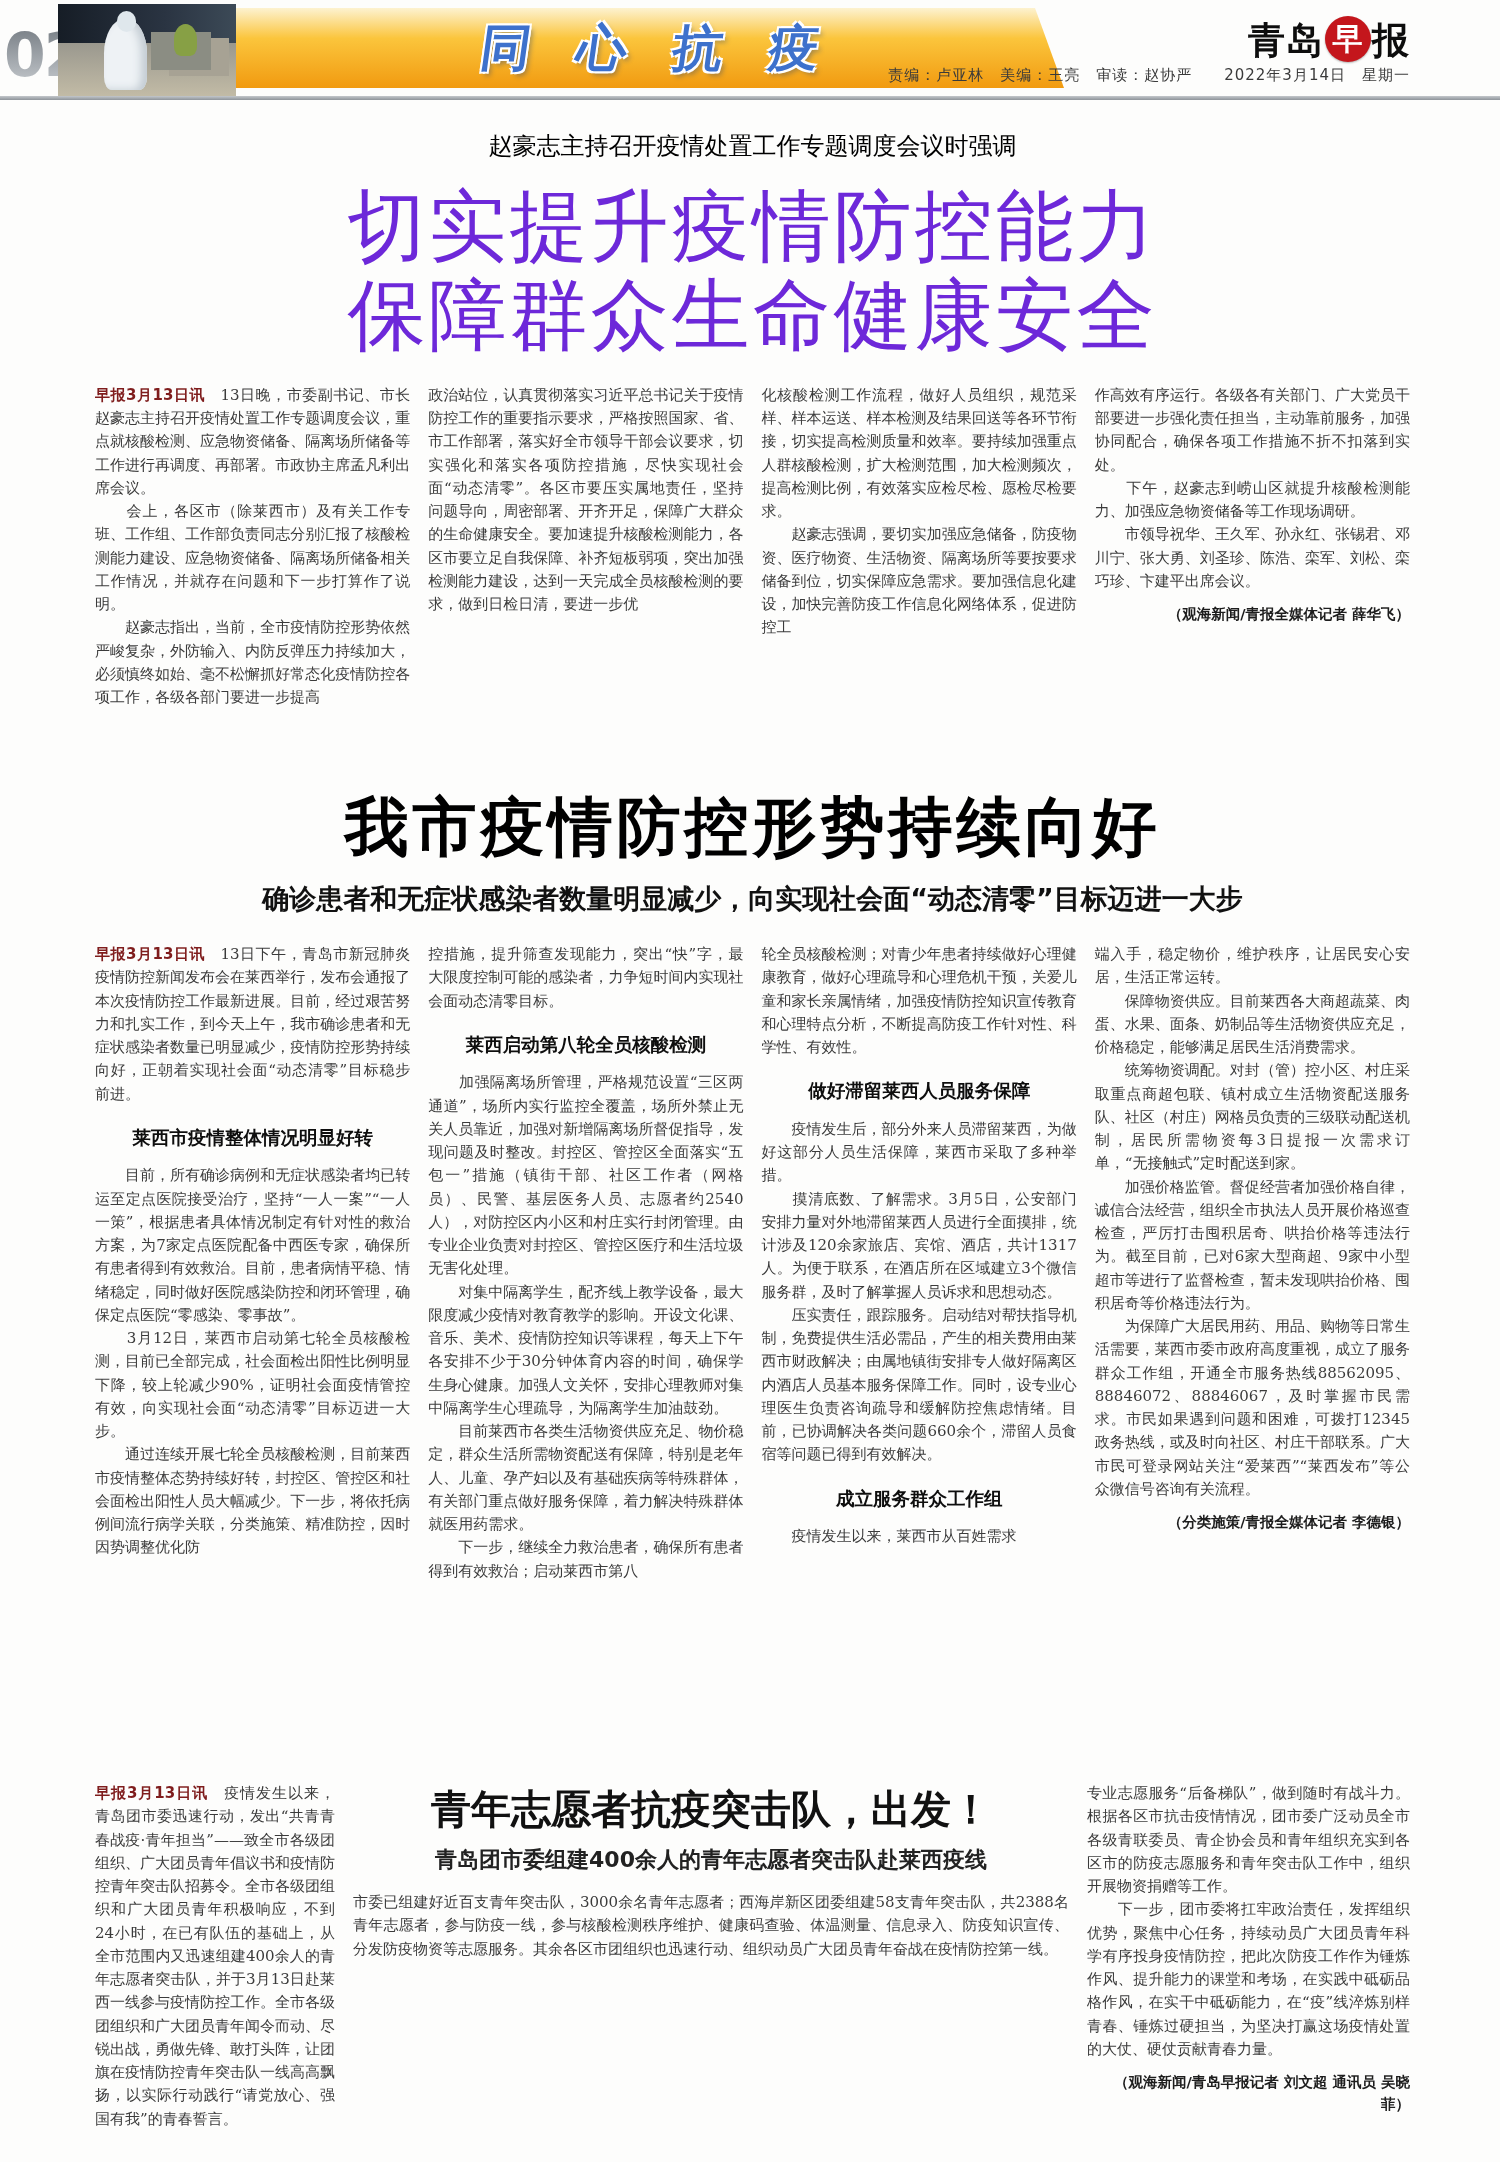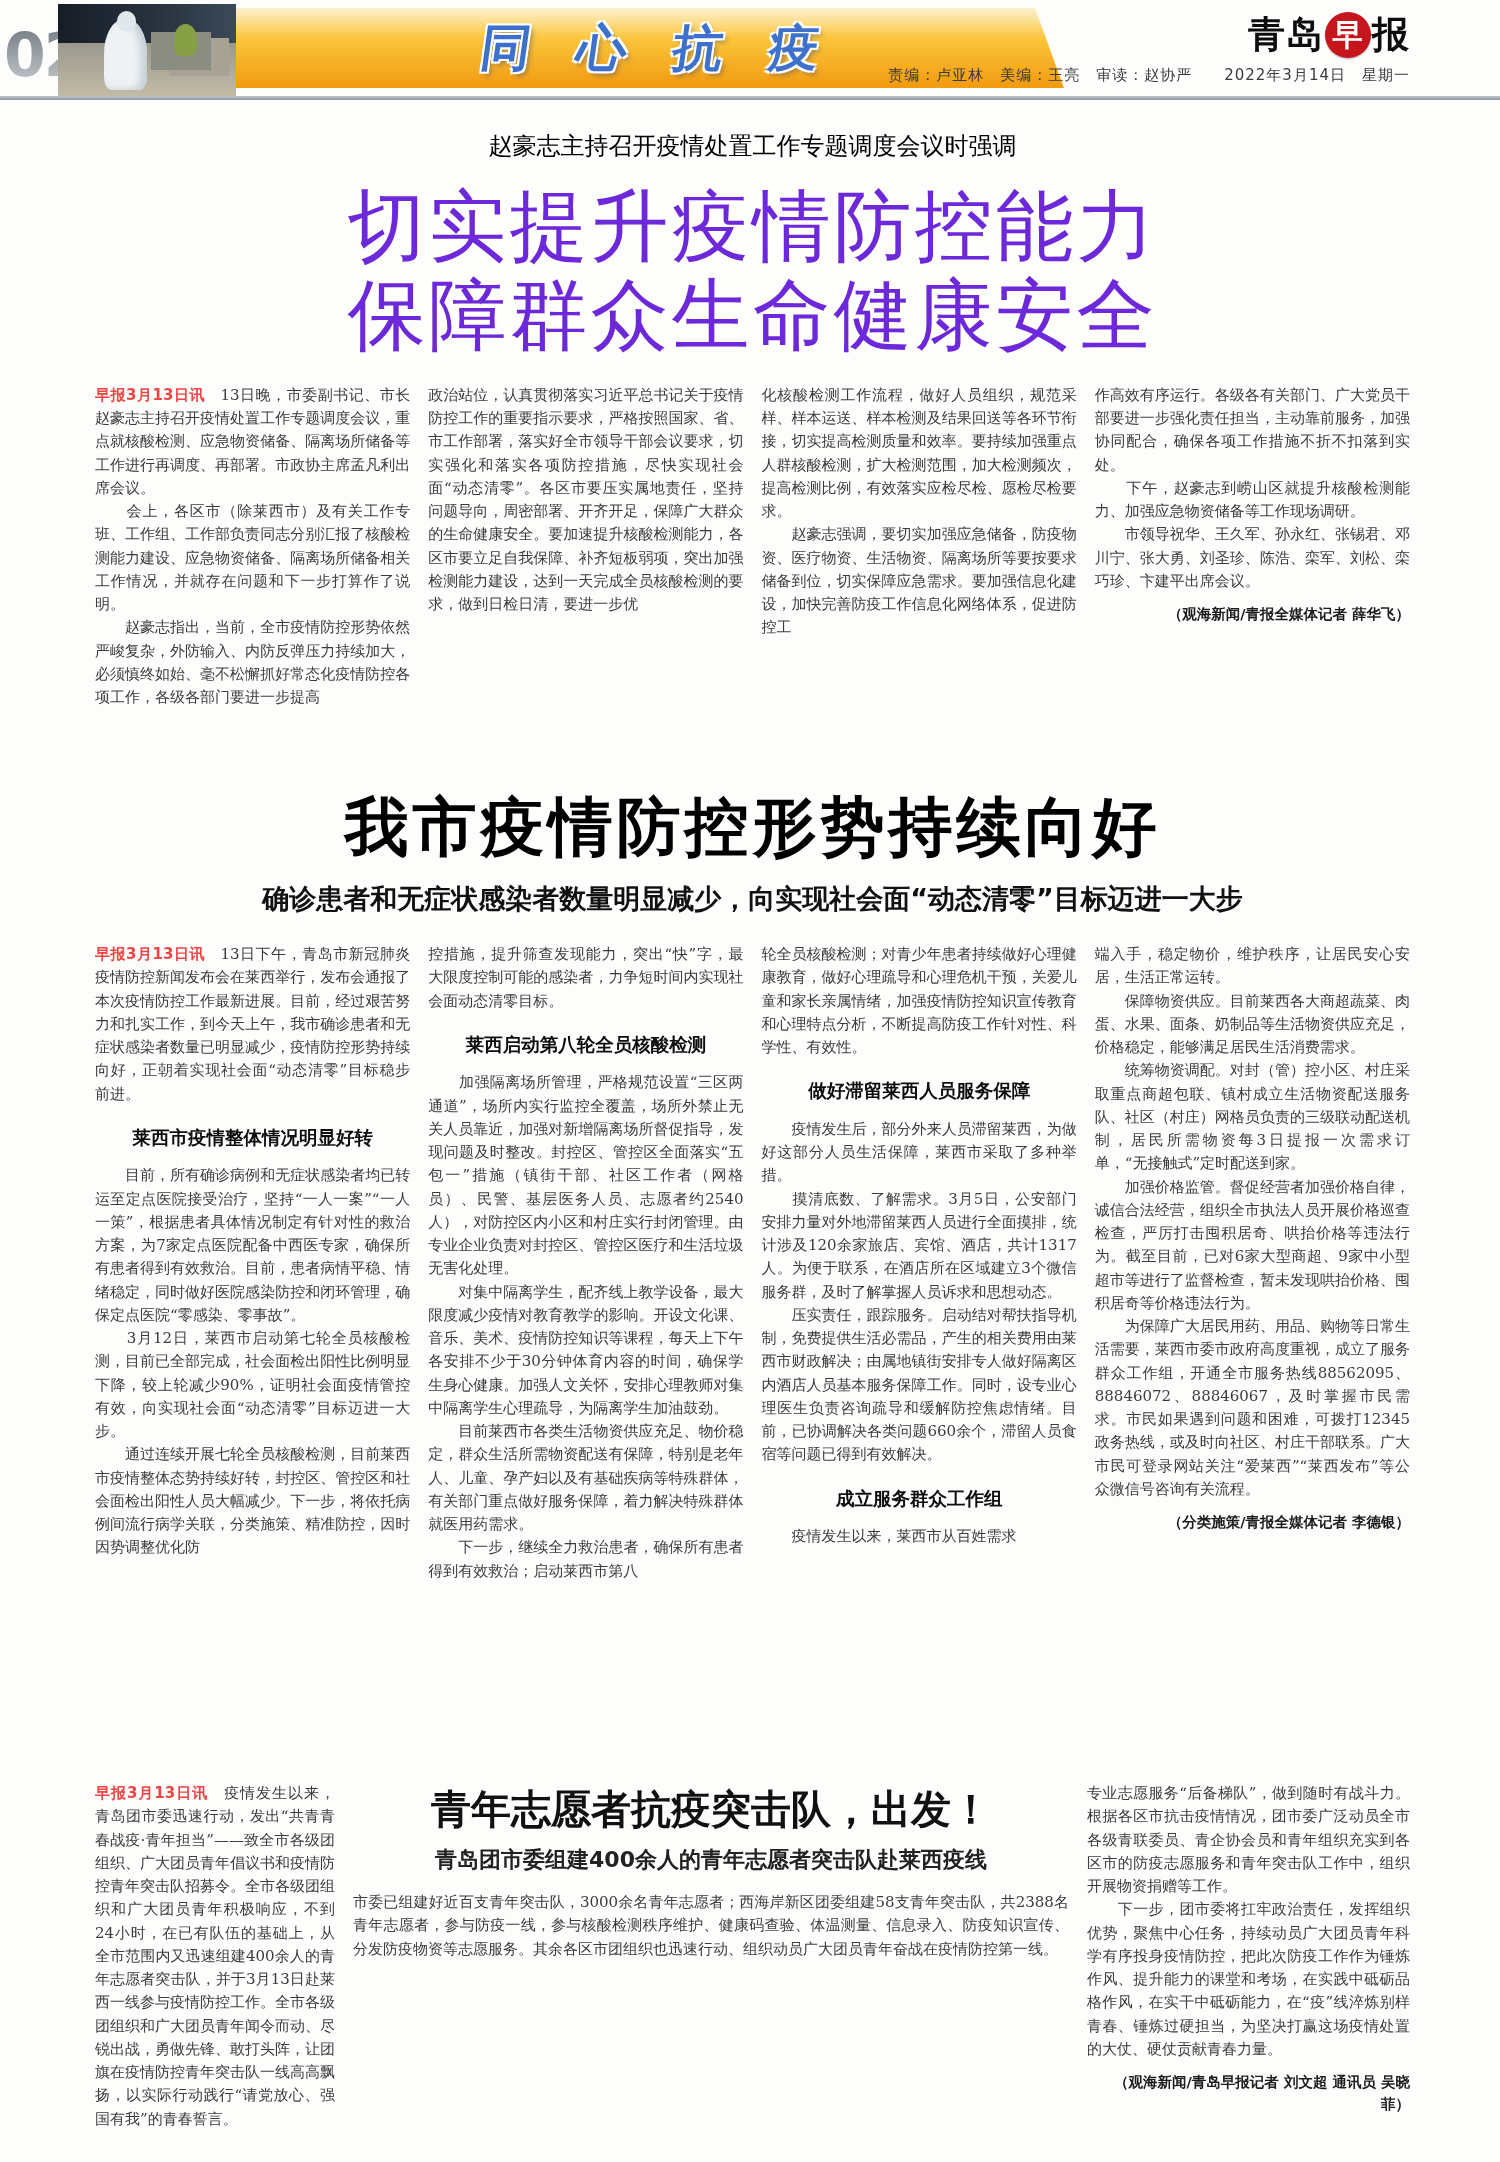--- a/index.html
+++ b/index.html
@@ -16,32 +16,32 @@
   .ph-person{position:absolute;left:26%;top:16%;width:24%;height:78%;background:#eef2f5;border-radius:48% 48% 18% 18%;box-shadow:inset -6px 0 8px #c3ccd3;}
   .ph-head{position:absolute;left:33%;top:8%;width:11%;height:22%;background:#dfe7ec;border-radius:50%;}
   .ph-plant{position:absolute;right:22%;top:22%;width:13%;height:34%;background:#87a045;border-radius:50% 50% 30% 30%;}
   .banner{position:absolute;left:236px;top:8px;width:828px;height:80px;
           background:linear-gradient(180deg,#fdf2d0 0%,#fbc53c 38%,#f19a10 100%);
           clip-path:polygon(0 0,96.5% 0,100% 100%,0 100%);
           display:flex;align-items:center;justify-content:center;box-shadow:0 3px 3px rgba(120,110,80,.35);}
   .banner-text{font-size:50px;font-weight:bold;color:#3d71cc;letter-spacing:46px;padding-left:46px;
                transform:skewX(-8deg);
                text-shadow:2px 2px 0 #fff,-2px -2px 0 #fff,2px -2px 0 #fff,-2px 2px 0 #fff,4px 4px 5px rgba(25,55,120,.4);}
-  .brand{position:absolute;right:90px;top:10px;display:flex;align-items:center;font-weight:900;font-size:37px;color:#0d0d0d;letter-spacing:1px;}
+  .brand{position:absolute;right:90px;top:16px;display:flex;font-weight:900;font-size:37px;color:#0d0d0d;letter-spacing:1px;}
   .seal{display:inline-flex;width:46px;height:46px;border-radius:50%;background:#c4161c;color:#fff;
         align-items:center;justify-content:center;font-size:30px;font-weight:bold;margin:0 1px;box-shadow:0 1px 2px rgba(0,0,0,.3);}
   .credits{position:absolute;right:90px;top:66px;font-size:15px;color:#3a3a3a;letter-spacing:1px;}
   .head-rule{position:absolute;top:96px;left:0;right:0;height:4px;background:linear-gradient(#c3c7cb,#8e949a);}
   
   .kicker{text-align:center;font-size:24px;font-weight:normal;color:#000;margin:12px 0 4px;}
   .bigtitle{text-align:center;font-size:78px;font-weight:400;line-height:1.14;color:#6d28d9;margin:20px 0 24px;letter-spacing:3px;}
   .cols{display:flex;gap:18px;}
   .col{flex:1;min-width:0;font-family:"DejaVu Serif",serif;font-size:15px;line-height:1.55;color:#3b3b3b;text-align:justify;}
   .flow{white-space:pre-line;}
-  .dateline{font-weight:bold;color:#ef4444;font-family:"DejaVu Sans",sans-serif;}
+  .dateline{font-weight:bold;color:#7f1d1d;font-family:"DejaVu Sans",sans-serif;}
   .byline{text-align:right;font-weight:bold;margin-top:10px;color:#1d1d1d;font-size:14.5px;font-family:"DejaVu Sans",sans-serif;}
   .subhead{text-align:center;font-weight:bold;font-size:18.5px;margin:18px 0 12px;color:#0e0e0e;font-family:"DejaVu Sans",sans-serif;}
   
   .article1{position:absolute;top:118px;left:95px;width:1315px;height:648px;overflow:hidden;}
   .article2{position:absolute;top:770px;left:95px;width:1315px;height:1008px;overflow:hidden;}
   .a2-headline{text-align:center;font-size:64px;font-weight:900;color:#000;margin:14px 0 10px;letter-spacing:4px;}
   .a2-subtitle{text-align:center;font-size:27px;font-weight:bold;color:#111;margin:0 0 26px;}
   .article3{position:absolute;top:1782px;left:95px;width:1315px;height:376px;overflow:hidden;}
   .a3-row{display:flex;gap:18px;}
   .a3-col1{width:240px;flex:none;}

